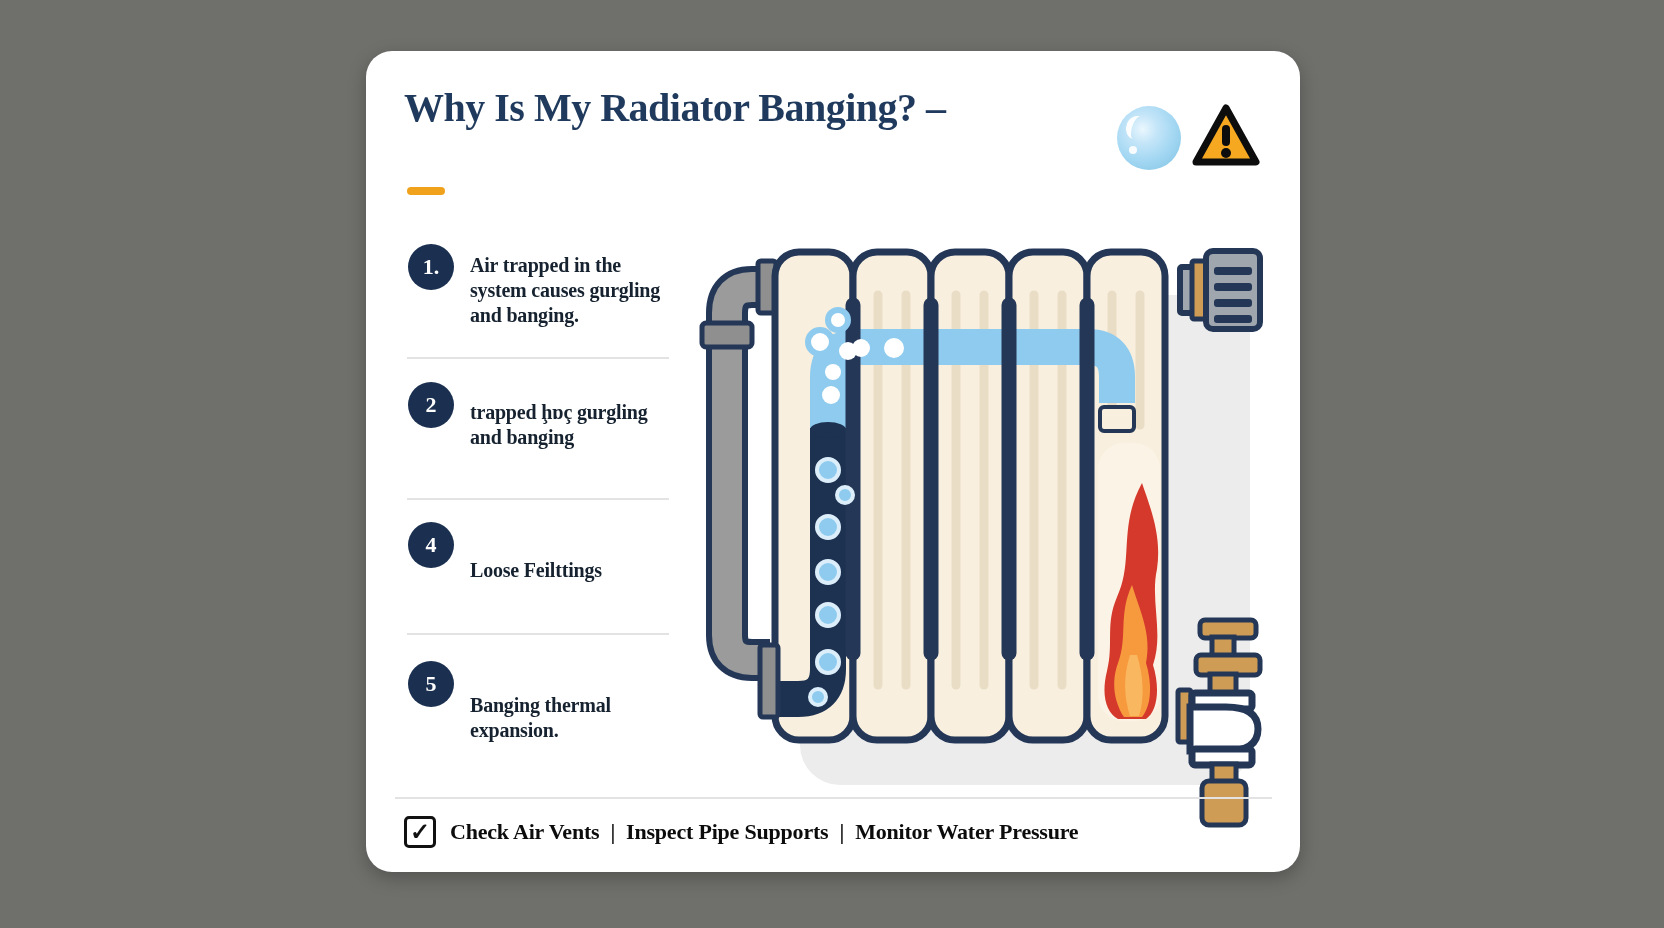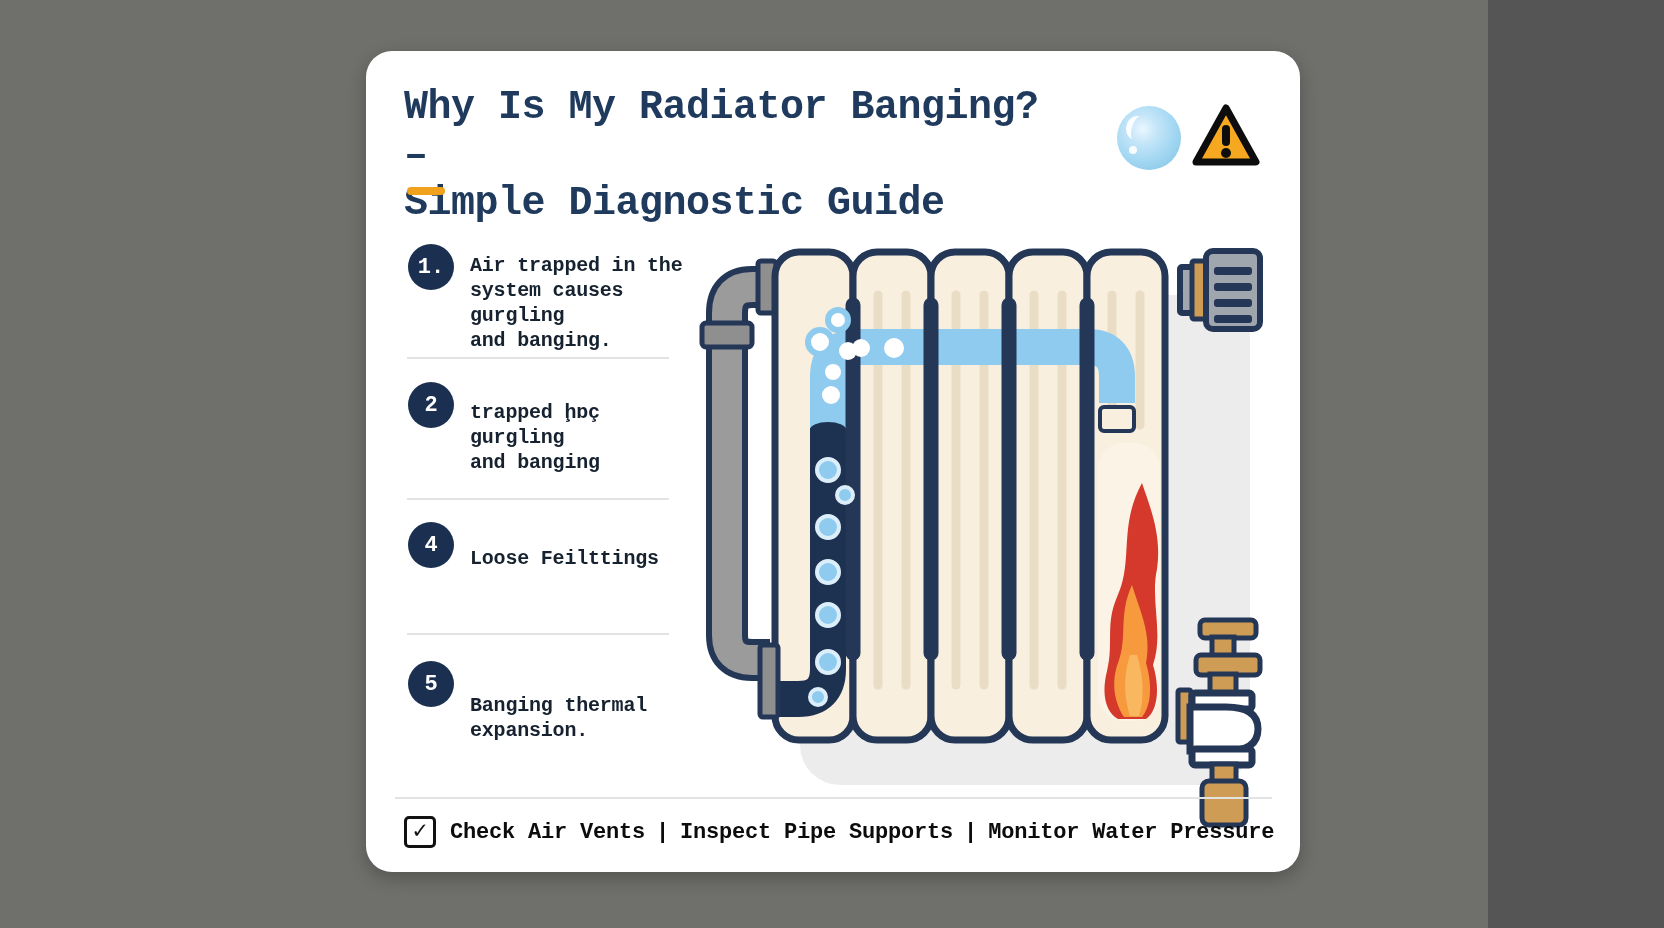--- a/index.html
+++ b/index.html
@@ -1,19 +1,19 @@
 <!DOCTYPE html>
 <html style="--bg: #6f6f6c; --card: #ffffff; --title: #1f3a5c; --accent: #f0a21d; --badge: #1b3050; --text: #16222f; --divider: #e3e3e3; --footer-text: #0c0c0c; --navy: #243757; --cream: #f8efdf; --cream-stripe: #e9ddc6; --water-blue: #8ecbee; --water-dark: #1d3150; --pipe-gray: #9b9b9b; --pipe-gray-dark: #8f8f8f; --flame-outer: #d4392c; --flame-inner: #f79a3e; --brass: #cf9c55; --nut-gray: #a0a6ad; --shadow: #ececec; --bubble-icon: #a5d8f3; --warning: #f6a820;"><head>
 <meta charset="utf-8">
 <style>
   html,body{margin:0;padding:0;background:#555;}
   .stage{
-    position:relative;width:1488px;height:928px;overflow:hidden;
+    position:relative;width:1664px;height:928px;overflow:hidden;
     background:var(--bg);
-    font-family:Liberation Mono, monospace;
+    font-family:Liberation Serif, serif;
   }
   .card{
     position:absolute;left:366px;top:51px;width:934px;height:821px;
     background:var(--card);border-radius:26px;
     box-shadow:0 6px 18px rgba(0,0,0,.25);
   }
   
   .title{
     position:absolute;left:404px;top:84px;width:640px;
     font-size:40px;line-height:48px;font-weight:700;letter-spacing:-0.5px;
@@ -82,21 +82,20 @@
   .valve-white{fill:#ffffff;stroke:var(--navy);stroke-width:7;}
 </style>
 </head>
 <body>
 
 <div class="stage">
   <div class="card"></div>
 
   <div class="title">
     <div>Why Is My Radiator Banging? –</div>
-    <div>Simple Diagnostic Guide</div>
   </div>
   <div class="accent-dash"></div>
 
   <div class="bubble-icon"></div>
   <svg class="warning-icon" viewBox="0 0 68 66">
     <path d="M34 5 L64 59 L4 59 Z" fill="#f6a820" stroke="#0d0d0d" stroke-width="7" stroke-linejoin="round"></path>
     <rect x="30" y="22" width="8" height="21" rx="4" fill="#0d0d0d"></rect>
     <circle cx="34" cy="50" r="5" fill="#0d0d0d"></circle>
   </svg>
 
@@ -110,21 +109,21 @@
 
   <div class="cause-row" style="top:382px">
     <div class="badge">2</div>
     <div class="cause-text" style="top:18px">trapped ḩɒç gurgling
 and banging</div>
   </div>
   <div class="divider" style="top:498px"></div>
 
   <div class="cause-row" style="top:522px">
     <div class="badge">4</div>
-    <div class="cause-text" style="top:24px">Loose Feilttings</div>
+    <div class="cause-text" style="top:36px">Loose Feilttings</div>
   </div>
   <div class="divider" style="top:633px"></div>
 
   <div class="cause-row" style="top:661px">
     <div class="badge">5</div>
     <div class="cause-text" style="top:32px">Banging thermal
 expansion.</div>
   </div>
 
   <svg class="illustration" viewBox="0 0 600 620">

